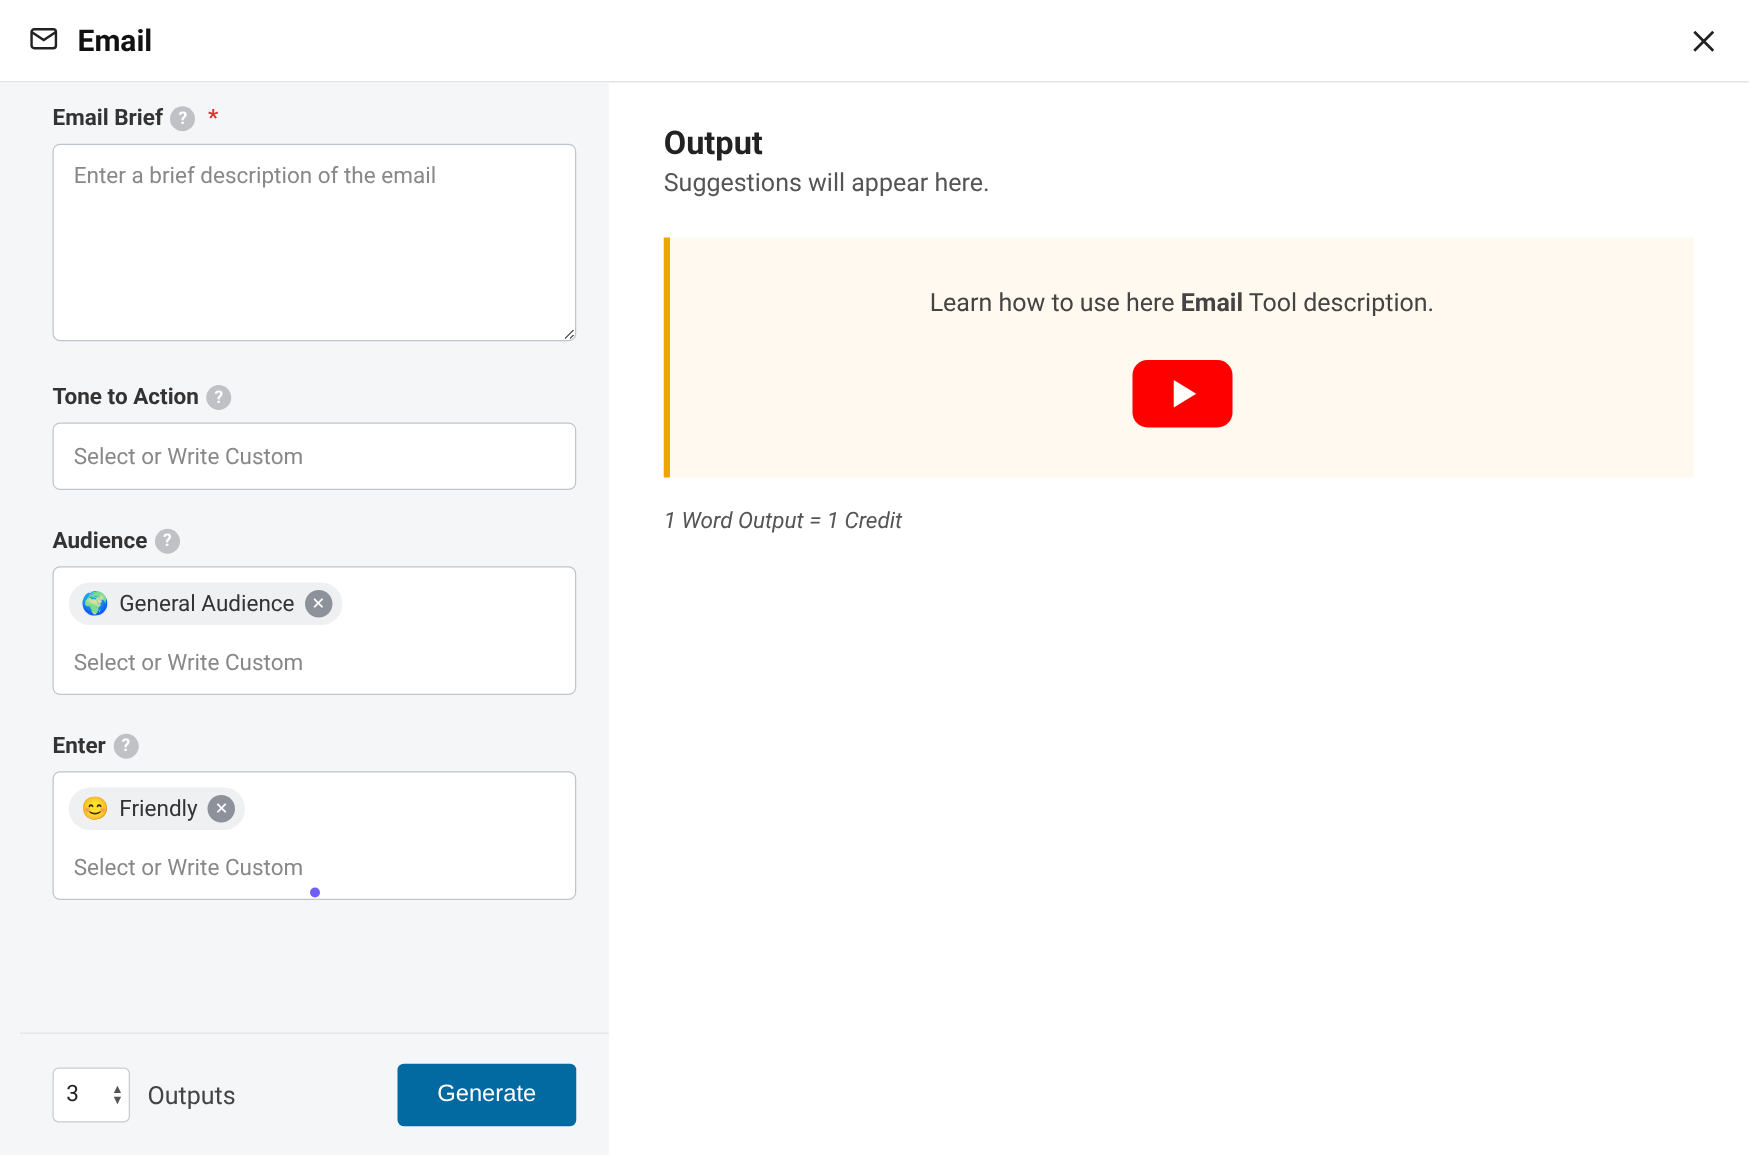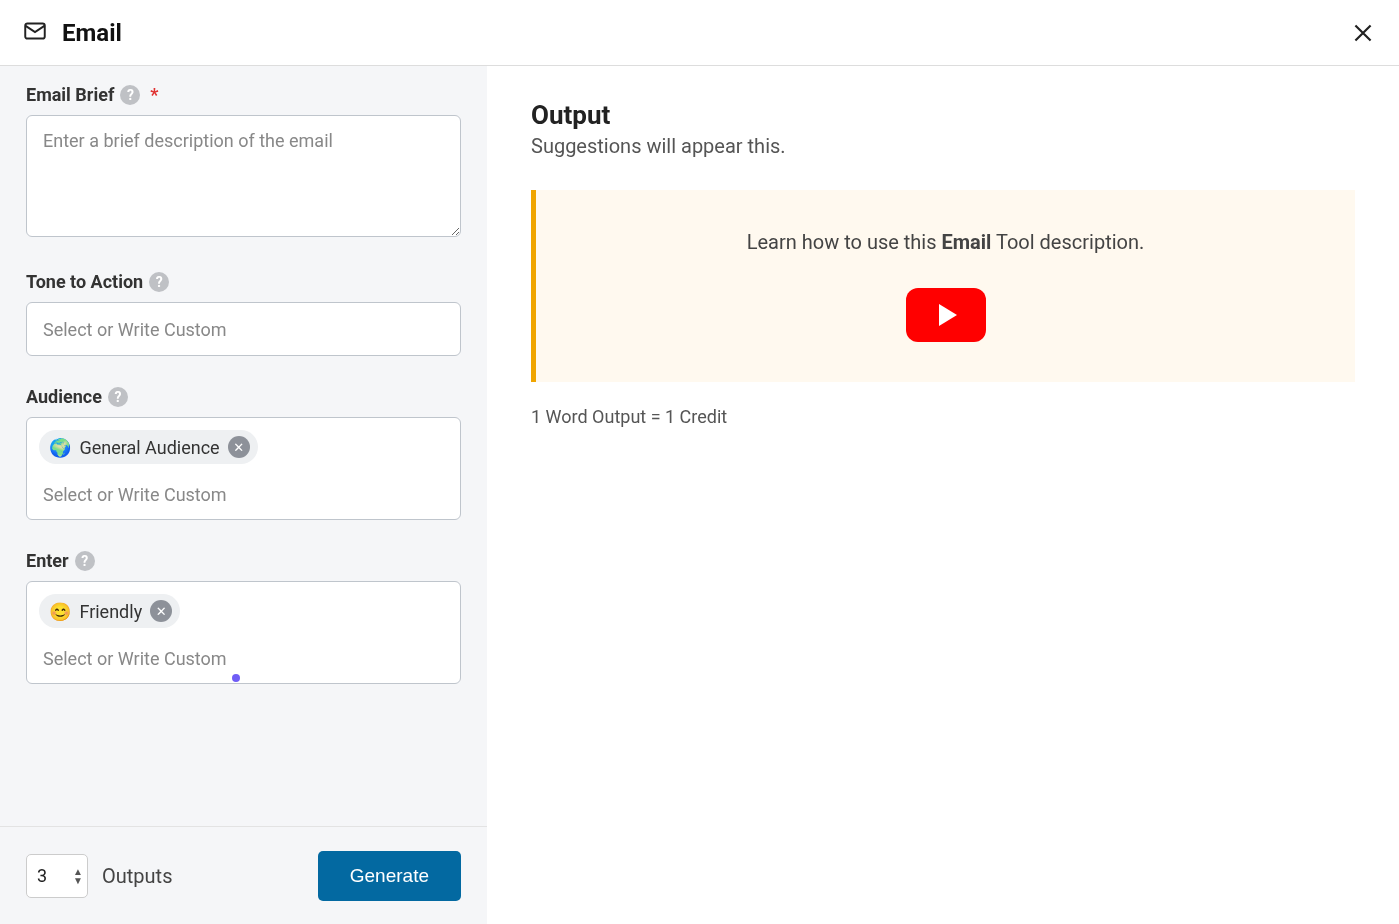--- a/index.html
+++ b/index.html
@@ -44,20 +44,21 @@
     .main {
       display: flex;
       height: calc(924px - 66px);
     }
     .left-col {
       width: 487px;
       background: #f5f6f8;
       position: relative;
       display: flex;
       flex-direction: column;
+      padding-left: 16px;
     }
     .form-scroll {
       flex: 1;
       overflow-y: auto;
       padding: 18px 26px 18px 26px;
       position: relative;
     }
     .bottom-bar {
       height: 98px;
       background: #f5f6f8;
@@ -133,21 +134,21 @@
       align-items: center;
       justify-content: center;
     }
     .req-star {
       color: #e03131;
       font-weight: 700;
       margin-left: 4px;
     }
     textarea.email-brief {
       width: 100%;
-      height: 122px;
+      height: 158px;
       border: 1px solid #bfc5cc;
       border-radius: 6px;
       padding: 14px 16px;
       font-size: 18px;
       font-family: inherit;
       resize: both;
       background: #fff;
       color: #333;
     }
     textarea.email-brief::placeholder { color: #888; }
@@ -245,20 +246,21 @@
     }
     .youtube-btn .play {
       width: 0;
       height: 0;
       border-left: 18px solid #fff;
       border-top: 11px solid transparent;
       border-bottom: 11px solid transparent;
       margin-left: 4px;
     }
     .credit-note {
+      font-style: italic;
       font-size: 18px;
       color: #555;
     }
     
     .form-scroll::-webkit-scrollbar { width: 16px; }
     .form-scroll::-webkit-scrollbar-track { background: #eceded; }
     .form-scroll::-webkit-scrollbar-thumb { background: #bdbfc3; border-radius: 2px; }
     .form-scroll::-webkit-scrollbar-button:single-button {
       background: #eceded;
       height: 16px;
@@ -357,25 +359,25 @@
           </span>
         </div>
         <span class="outputs-label">Outputs</span>
       </div>
       <button class="generate-btn">Generate</button>
     </div>
   </div>
 
   <div class="right-col">
     <div class="output-title">Output</div>
-    <div class="output-placeholder">Suggestions will appear this.</div>
+    <div class="output-placeholder">Suggestions will appear here.</div>
 
     <div class="tip-panel">
       <div class="tip-text">
-        <span>Learn how to use this </span><span class="bold">Email</span><span> Tool description.</span>
+        <span>Learn how to use here </span><span class="bold">Email</span><span> Tool description.</span>
       </div>
       <div class="youtube-btn">
         <div class="play"></div>
       </div>
     </div>
 
     <div class="credit-note">1 Word Output = 1 Credit</div>
   </div>
 
 </div>

